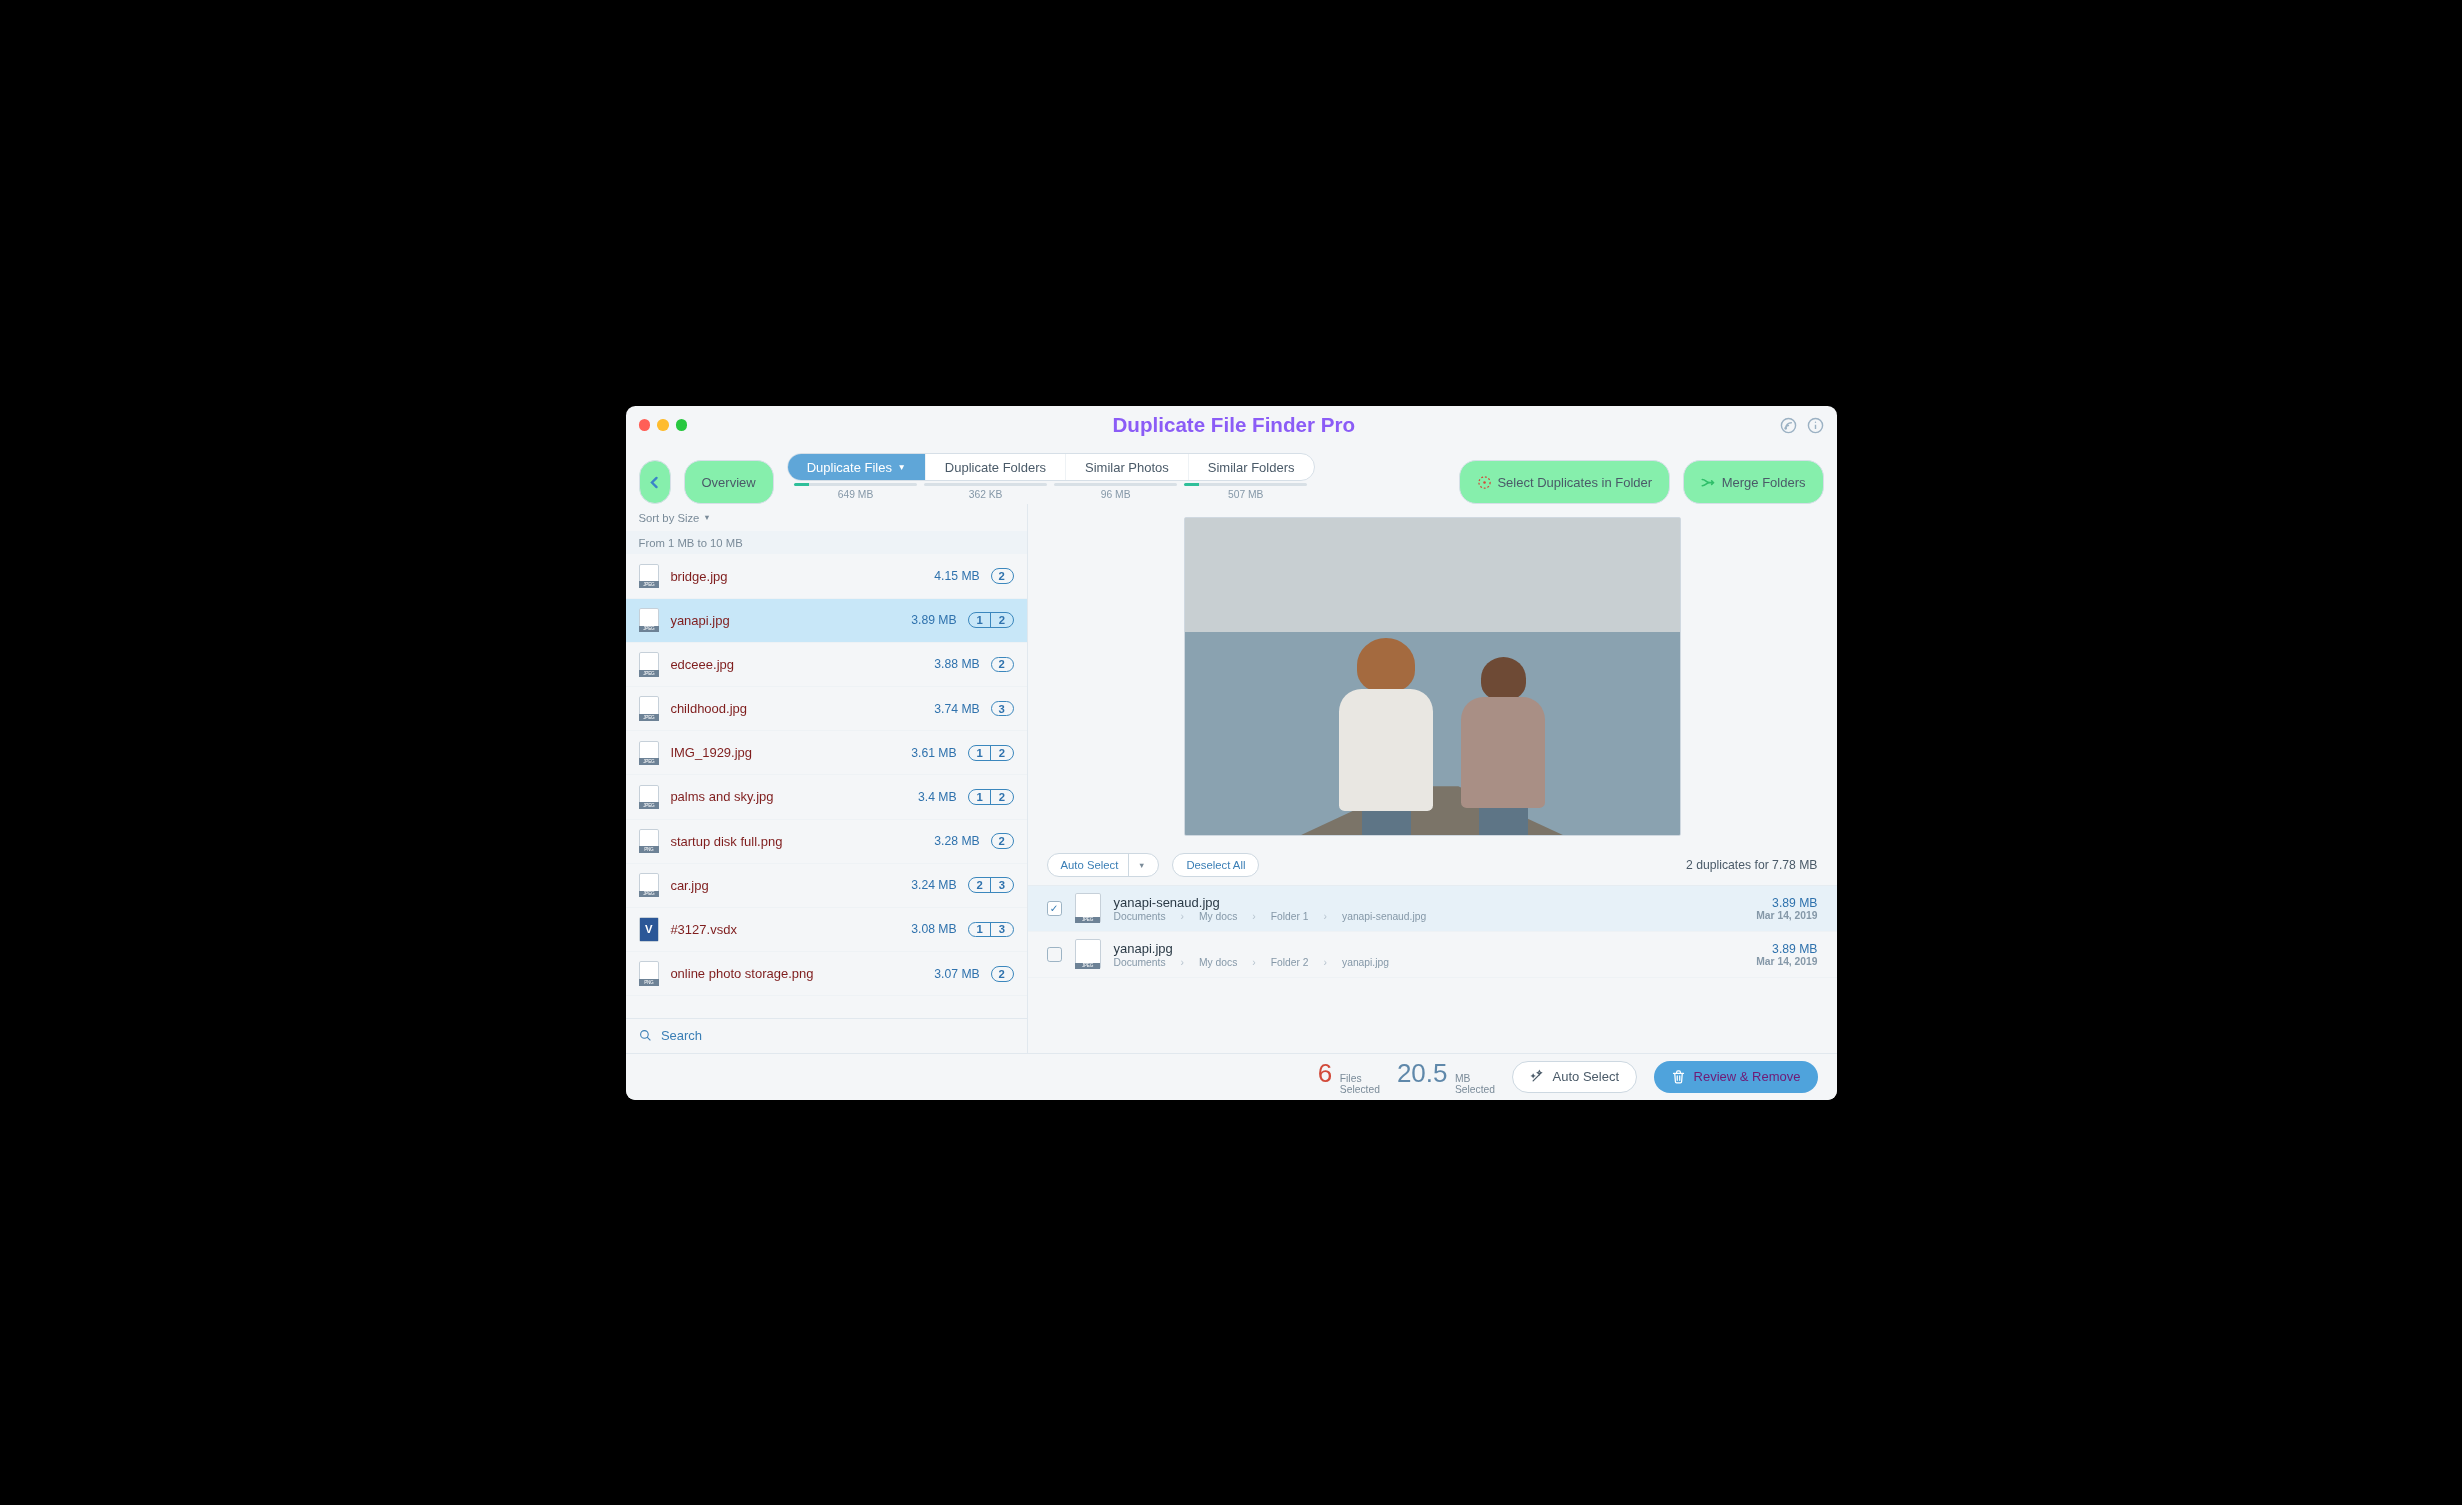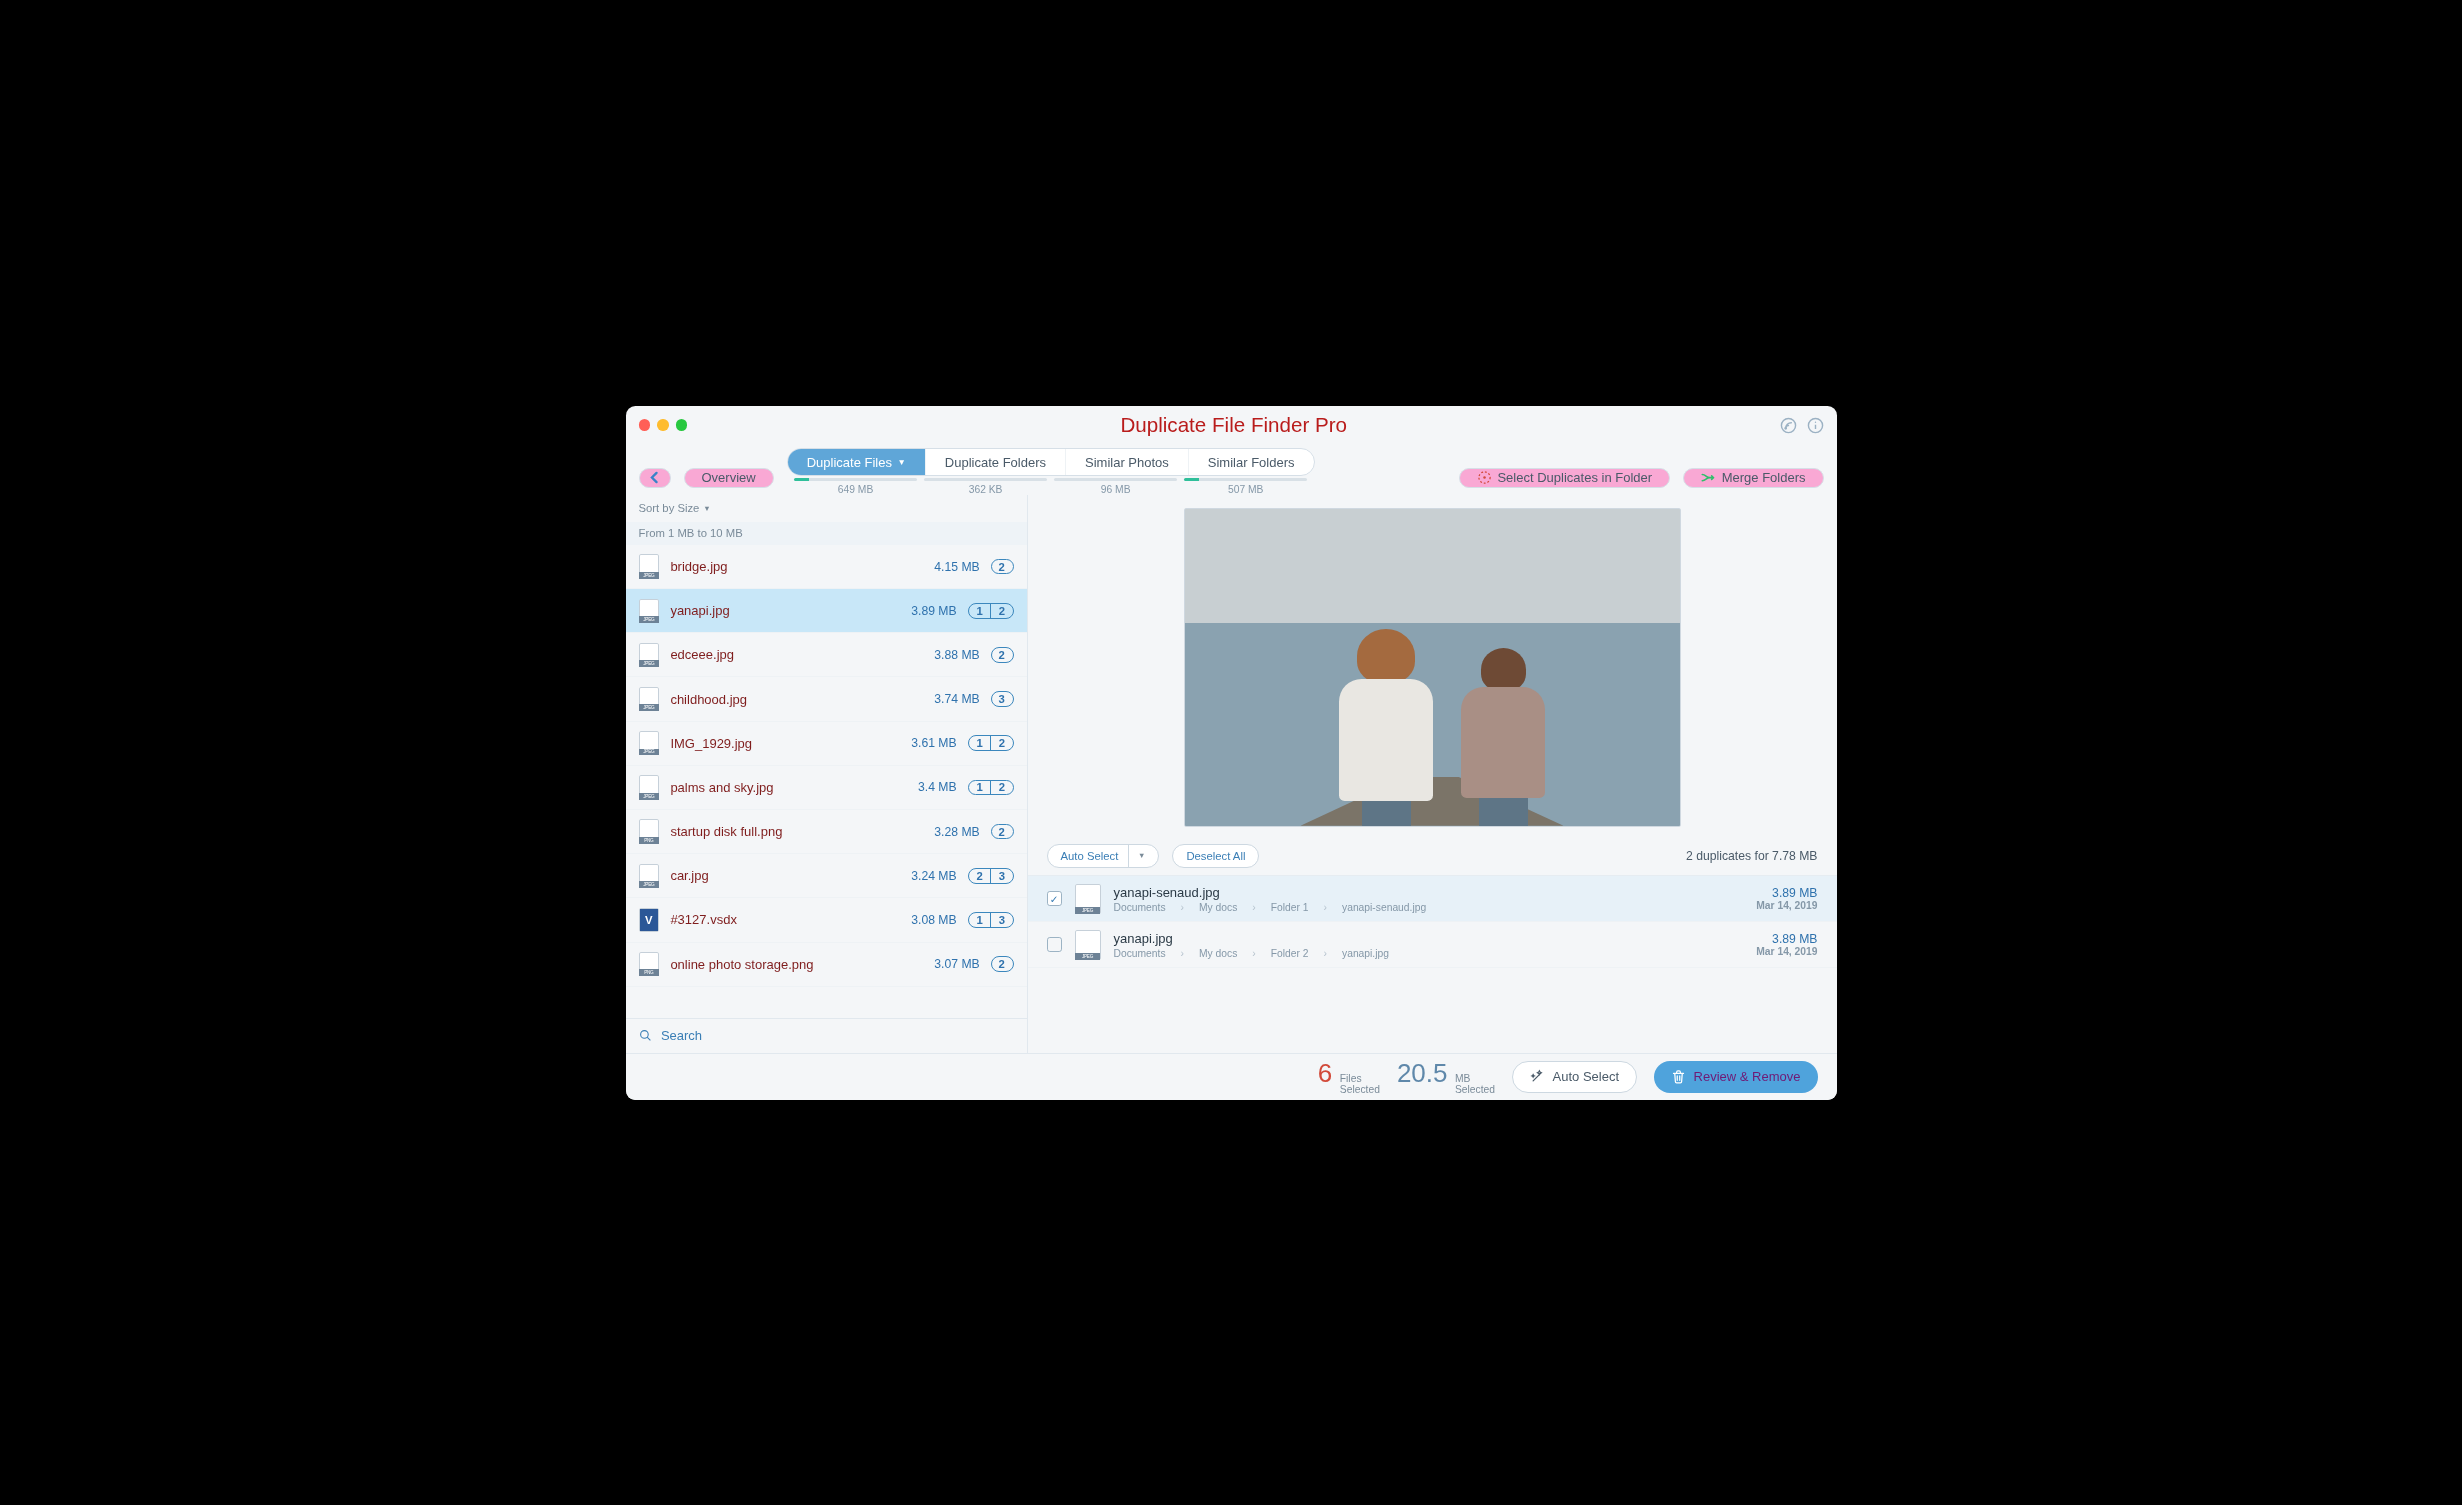--- a/index.html
+++ b/index.html
@@ -4,25 +4,25 @@
 <style>
   * { box-sizing: border-box; margin: 0; padding: 0; font-family: -apple-system, "Helvetica Neue", Arial, sans-serif; }
   body { background: #000; display: flex; align-items: center; justify-content: center; }
   .stage { width: 2462px; height: 1505px; display: flex; align-items: center; justify-content: center; transform-origin: top left; }
   .window { width: 1211px; height: 694px; background: #f4f6f8; border-radius: 9.4px; box-shadow: 0 23.5px 47px rgba(0,0,0,.5); overflow: hidden; display: flex; flex-direction: column; }
   
   .titlebar { height: 39px; display:flex; align-items:center; padding:0 13px; }
   .traffic { display:flex; gap:7.5px; }
   .dot { width:11.3px; height:11.3px; border-radius:50%; }
   .dot.red{background:#ff5f57}.dot.yellow{background:#febc2e}.dot.green{background:#28c840}
-  .title { flex:1; text-align:center; font-size:20.6px; color:#b91c1c; font-weight:400; }
+  .title { flex:1; text-align:center; font-size:20.6px; color:#8b5cf6; font-weight:700; }
   .title-icons { display:flex; gap:9.4px; color:#9bb1c3; }
   
   .toolbar { display:flex; align-items:center; gap:13px; padding:3.8px 13px 0 13px; }
-  .pill-btn { background:#f9a8d4; border:0.9px solid #d6dfe7; border-radius:17px; height:20px; padding:0 17px; font-size:13px; color:#4a5a68; display:flex; align-items:center; gap:5.6px; cursor:pointer;margin-top:12px; }
+  .pill-btn { background:#86efac; border:0.9px solid #d6dfe7; border-radius:17px; height:44px; padding:0 17px; font-size:13px; color:#4a5a68; display:flex; align-items:center; gap:5.6px; cursor:pointer;margin-top:12px; }
   .back-btn { width:32px; padding:0; justify-content:center; color:#3a84c8; font-size:15px; }
   .segmented { display:flex; background:#fff; border:0.9px solid #d6dfe7; border-radius:17px; overflow:hidden; height:28px; }
   .seg-item { padding:0 19px; display:flex; align-items:center; font-size:13px; color:#4a5a68; cursor:pointer; border-right:0.9px solid #eef2f5; }
   .seg-item:last-child{border-right:none}
   .seg-item.active { background:#5fa6d8; color:#fff; }
   .seg-item .caret { margin-left:5.6px; font-size:8.4px; }
   .toolbar-spacer{flex:1}
   .seg-wrap { display:flex; flex-direction:column; }
   .seg-sizes { display:flex; padding:1.9px 3.8px 0; }
   .seg-size-cell { flex:1; text-align:center; font-size:10.3px; color:#8598a8; position:relative; padding-top:5.6px;}

